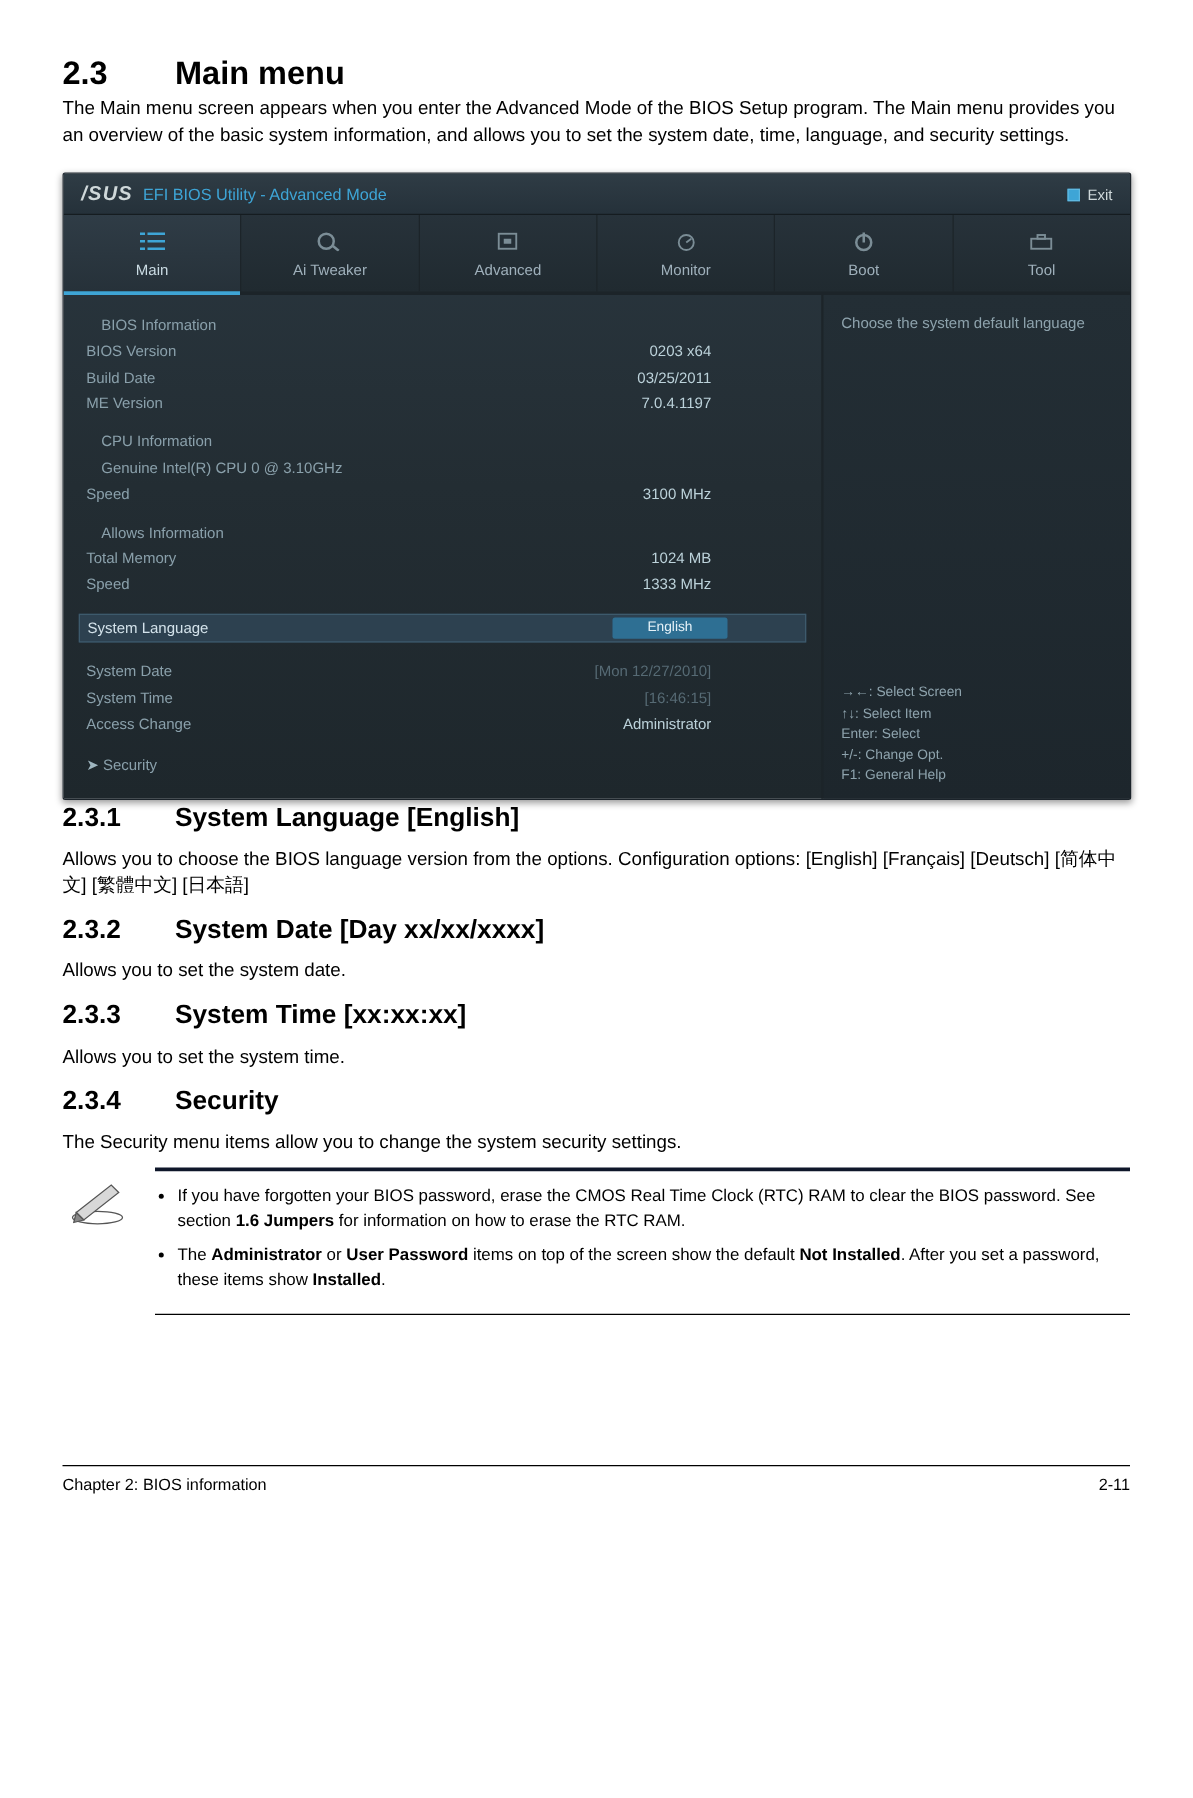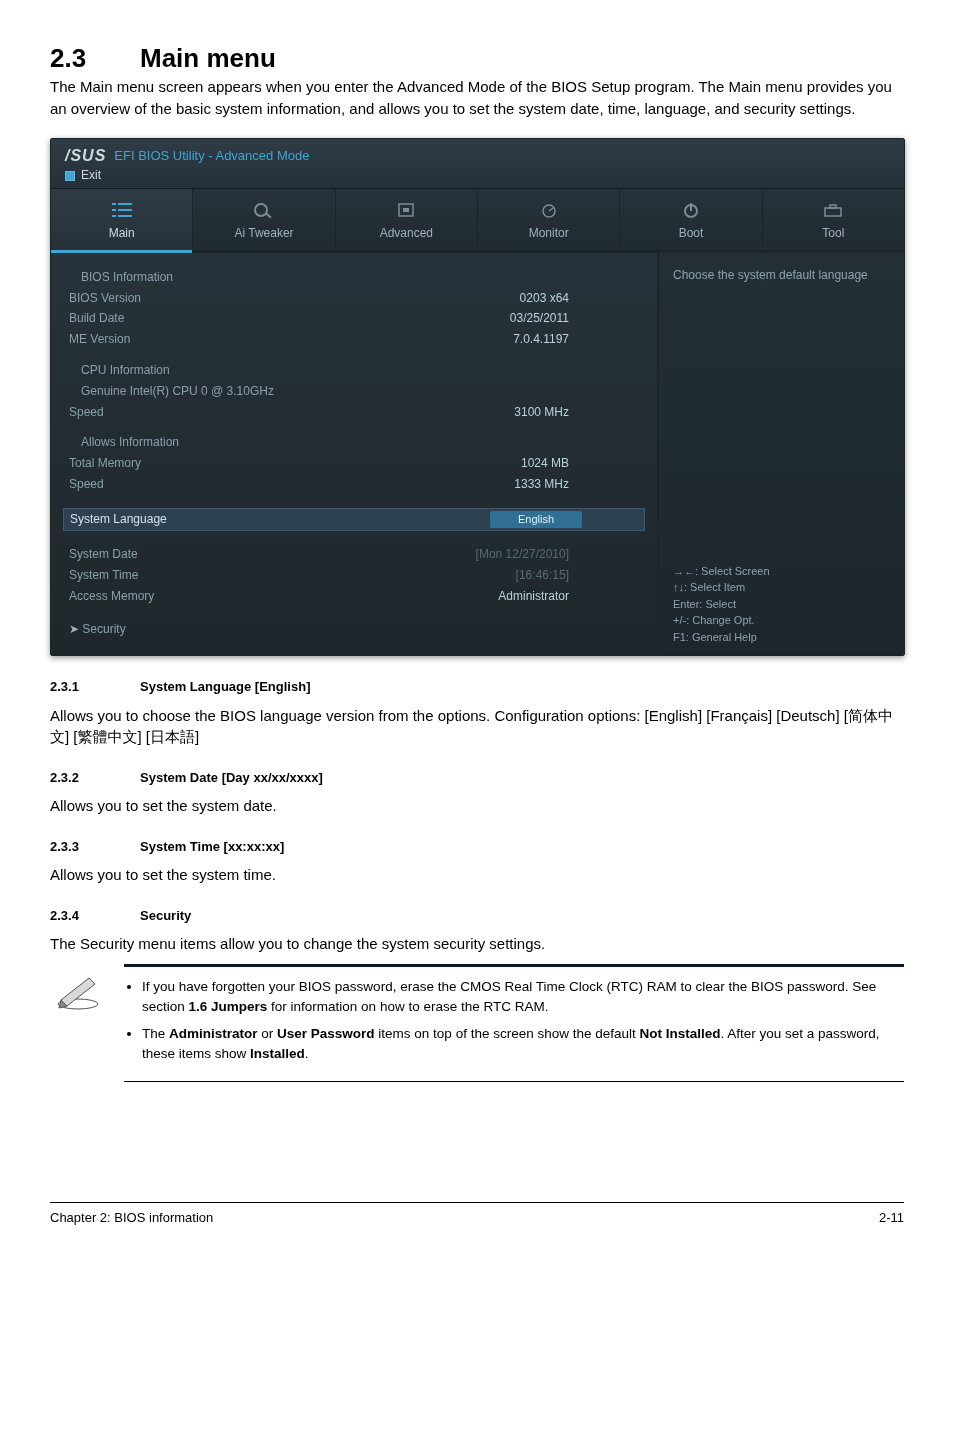--- a/index.html
+++ b/index.html
@@ -13,23 +13,22 @@
     line-height: 1.4;
   }
   .section-title {
     font-size: 26px;
     font-weight: bold;
     margin-bottom: 0;
   }
   .section-title .num { display:inline-block; width: 90px; }
   .body-text { font-size: 15px; margin-bottom: 18px; line-height: 1.45; }
   .sub-title {
-    font-size: 13px;
+    font-size: 21px;
     font-weight: bold;
-    margin-top: 22px;
     margin-bottom: 8px;
   }
   .sub-title .num { display:inline-block; width: 90px; }
   .sub-body { font-size: 15px; margin-bottom: 10px; line-height: 1.4; }
 
   
   .bios {
     width: 855px;
     background: linear-gradient(180deg,#2a3740 0%, #232d33 50%, #1e272c 100%);
     border: 1px solid #1b232a;
@@ -37,21 +36,20 @@
     box-shadow: 0 2px 6px rgba(0,0,0,0.4);
     font-size: 12px;
     color: #9fb6c0;
   }
   .bios-header {
     display:flex;
     justify-content: space-between;
     padding: 6px 14px 4px 14px;
     background: linear-gradient(180deg,#2f3c45,#25313a);
     border-bottom: 1px solid #151c20;
-    flex-direction: column;
   }
   .bios-header-left { display:flex; align-items:center; gap:8px; }
   .asus-logo {
     color:#cfd8da; font-weight:bold; font-style:italic; letter-spacing:1px; font-size:16px;
   }
   .bios-title { color:#3ea5d6; font-size:13px; }
   .exit-btn {
     display:flex; align-items:center; gap:6px;
     color:#cfd8da; font-size:12px;
     cursor:pointer;
@@ -272,21 +270,21 @@
       <div class="spacer-s"></div>
       <div class="bios-row">
         <span class="label">System Date</span>
         <span class="dim-val">[Mon 12/27/2010]</span>
       </div>
       <div class="bios-row">
         <span class="label">System Time</span>
         <span class="dim-val">[16:46:15]</span>
       </div>
       <div class="bios-row">
-        <span class="label">Access Memory</span>
+        <span class="label">Access Change</span>
         <span class="value">Administrator</span>
       </div>
 
       <div class="spacer-s"></div>
       <div class="link-row">
         <span class="chevron">➤</span>
         <span>Security</span>
       </div>
     </div>
 

